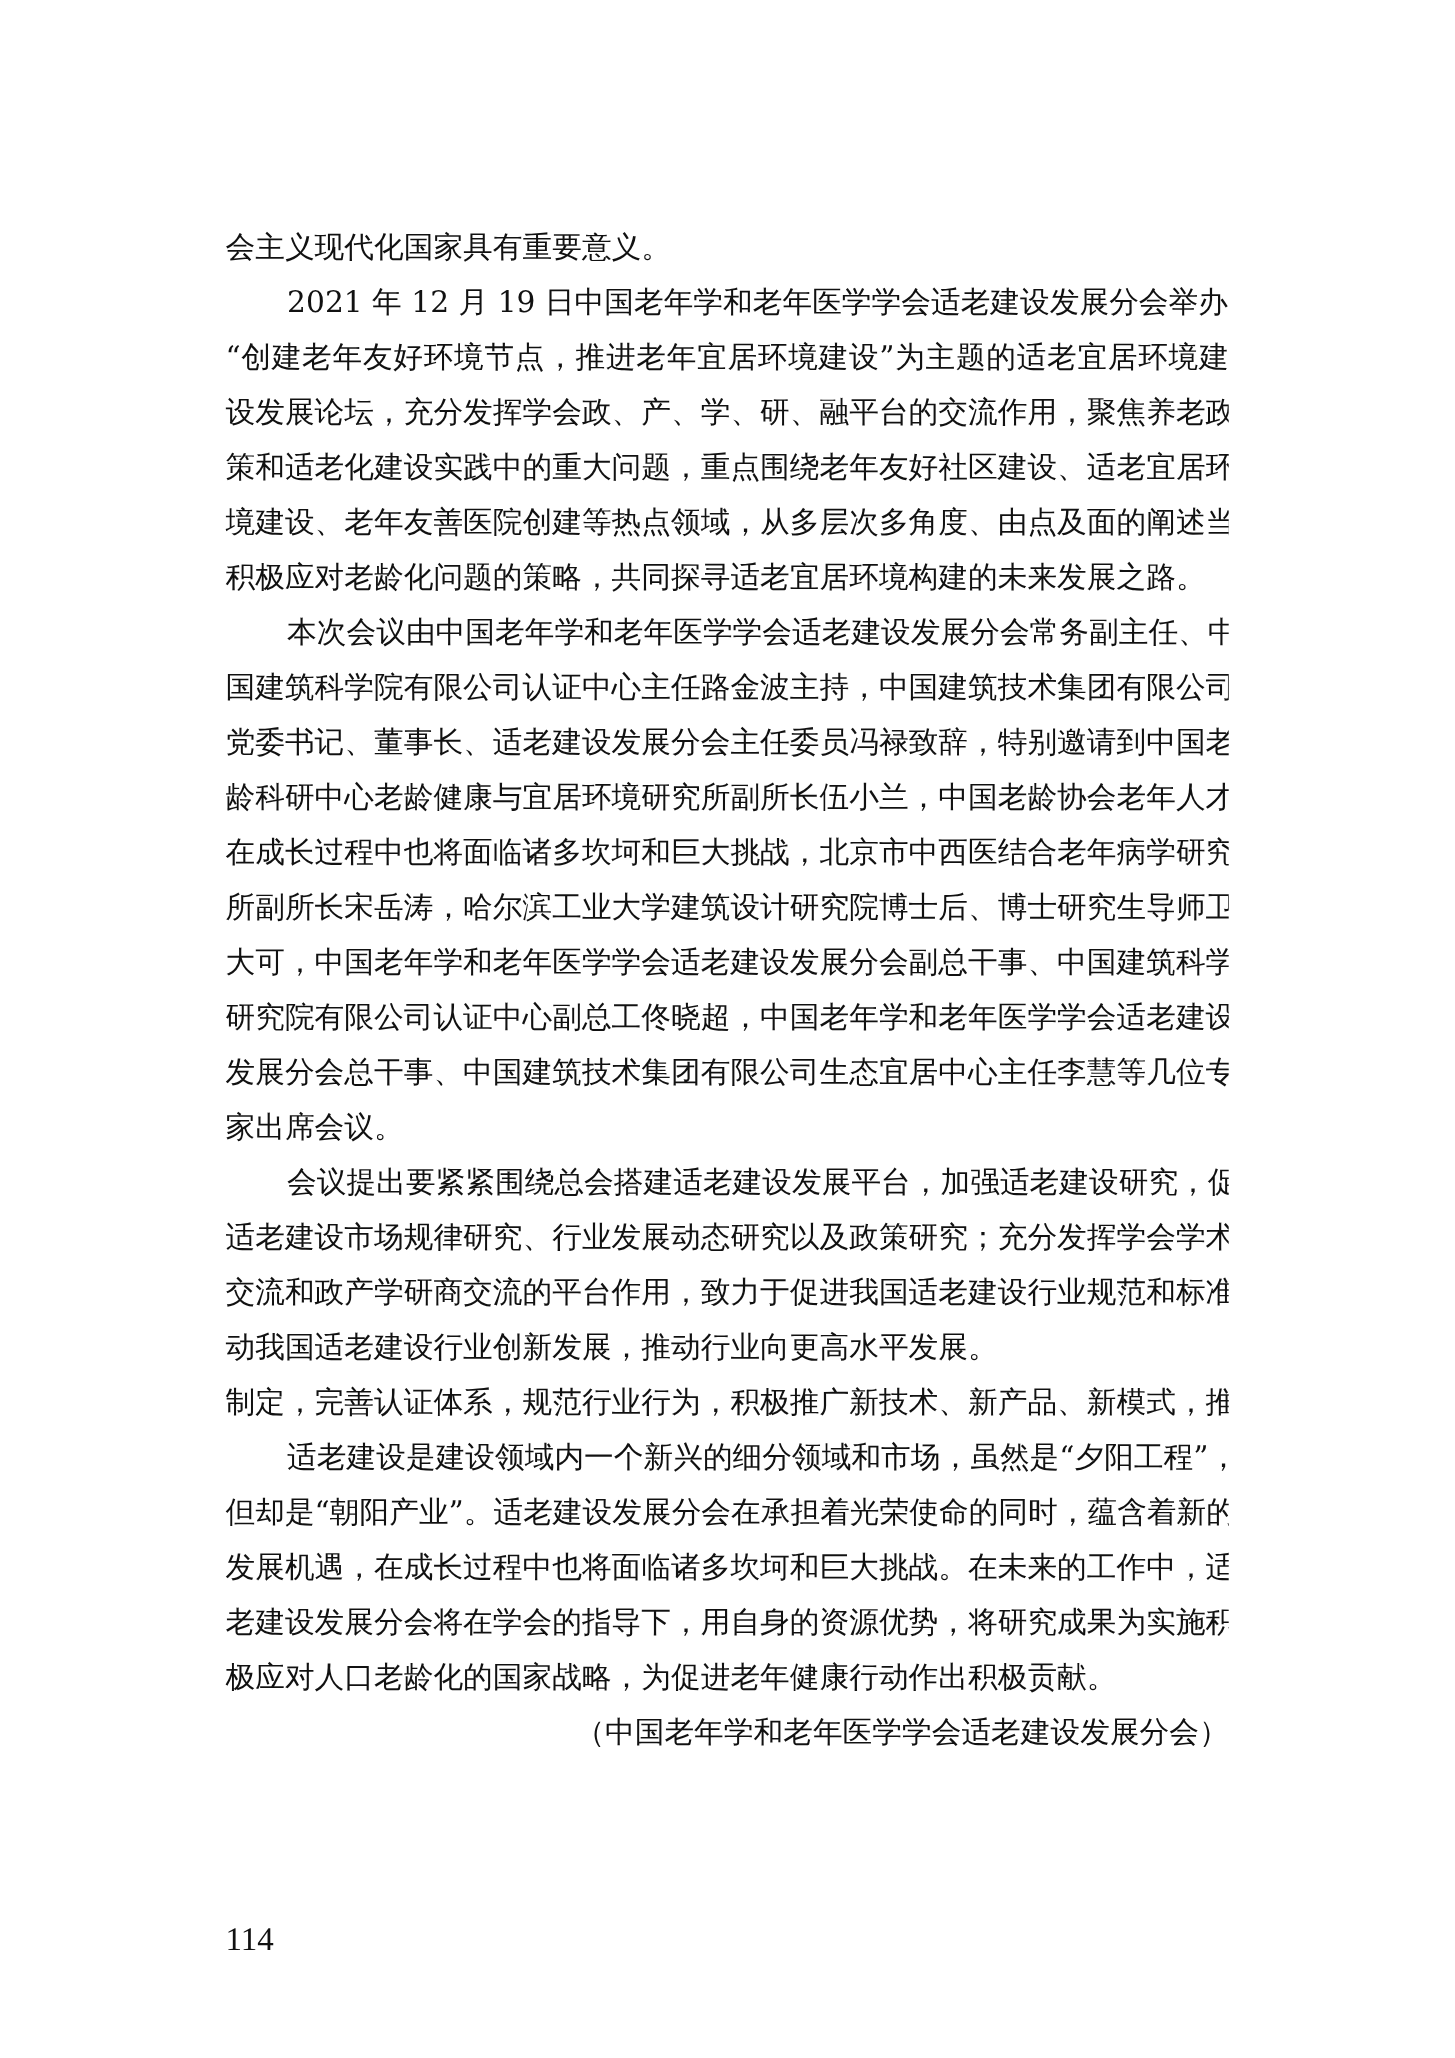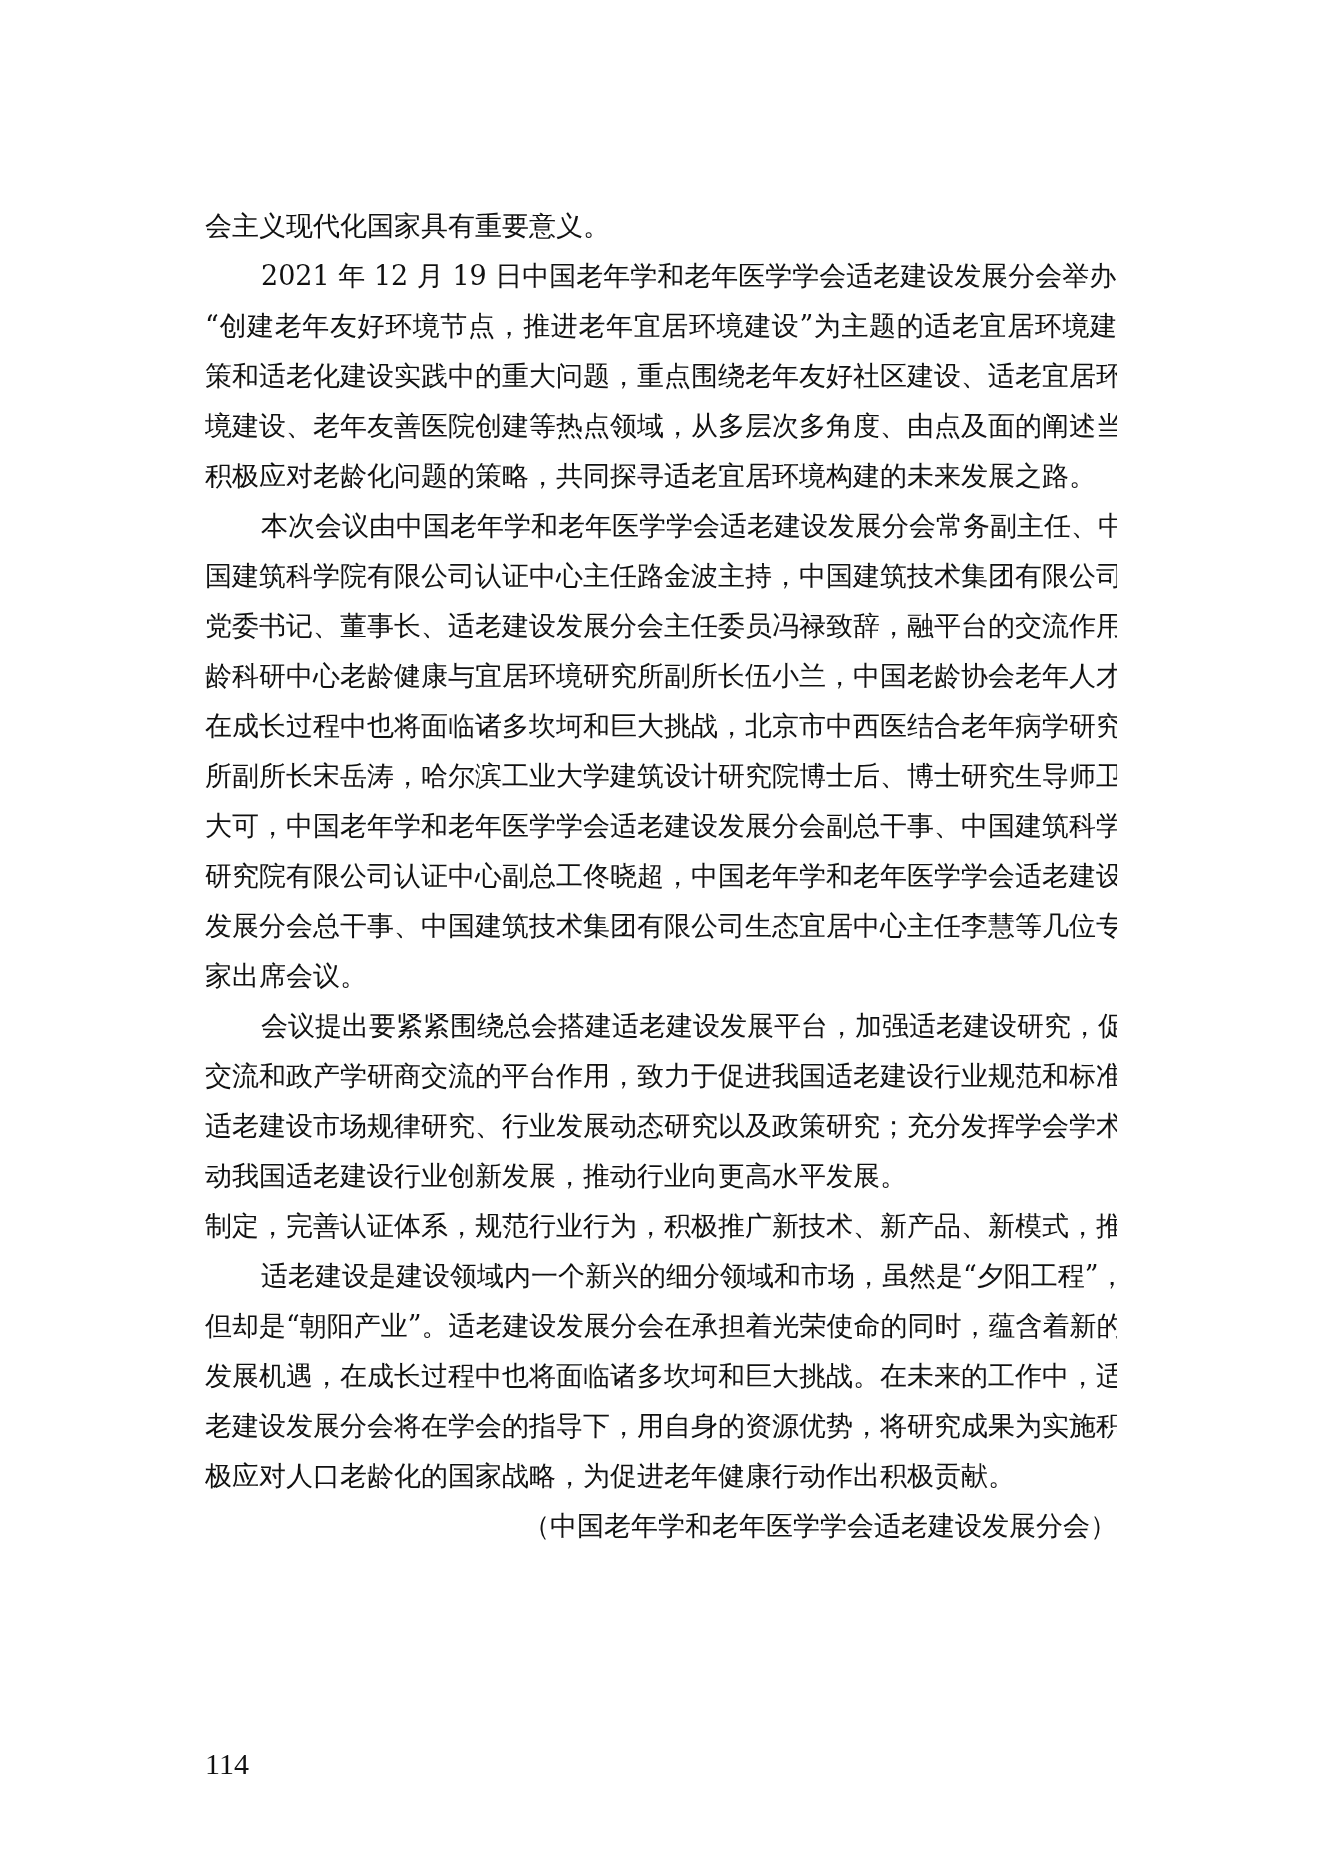--- a/index.html
+++ b/index.html
@@ -46,42 +46,43 @@
 <div class="page">
   <div class="content">
 
     <div class="para">
       <span class="line last">会主义现代化国家具有重要意义。</span>
     </div>
 
     <div class="para">
       <span class="line indent">2021 年 12 月 19 日中国老年学和老年医学学会适老建设发展分会举办了以</span>
       <span class="line">“创建老年友好环境节点，推进老年宜居环境建设”为主题的适老宜居环境建</span>
+      <span class="line">设发展论坛，充分发挥学会政、产、学、研、融平台的交流作用，聚焦养老政</span>
       <span class="line">策和适老化建设实践中的重大问题，重点围绕老年友好社区建设、适老宜居环</span>
       <span class="line">境建设、老年友善医院创建等热点领域，从多层次多角度、由点及面的阐述当下</span>
       <span class="line last">积极应对老龄化问题的策略，共同探寻适老宜居环境构建的未来发展之路。</span>
     </div>
 
     <div class="para">
       <span class="line indent">本次会议由中国老年学和老年医学学会适老建设发展分会常务副主任、中</span>
       <span class="line">国建筑科学院有限公司认证中心主任路金波主持，中国建筑技术集团有限公司</span>
-      <span class="line">党委书记、董事长、适老建设发展分会主任委员冯禄致辞，融平台的交流作用</span>
+      <span class="line">党委书记、董事长、适老建设发展分会主任委员冯禄致辞，特别邀请到中国老</span>
       <span class="line">龄科研中心老龄健康与宜居环境研究所副所长伍小兰，中国老龄协会老年人才</span>
       <span class="line">在成长过程中也将面临诸多坎坷和巨大挑战，北京市中西医结合老年病学研究</span>
       <span class="line">所副所长宋岳涛，哈尔滨工业大学建筑设计研究院博士后、博士研究生导师卫</span>
       <span class="line">大可，中国老年学和老年医学学会适老建设发展分会副总干事、中国建筑科学</span>
       <span class="line">研究院有限公司认证中心副总工佟晓超，中国老年学和老年医学学会适老建设</span>
       <span class="line">发展分会总干事、中国建筑技术集团有限公司生态宜居中心主任李慧等几位专</span>
       <span class="line last">家出席会议。</span>
     </div>
 
     <div class="para">
       <span class="line indent">会议提出要紧紧围绕总会搭建适老建设发展平台，加强适老建设研究，促</span>
+      <span class="line">适老建设市场规律研究、行业发展动态研究以及政策研究；充分发挥学会学术</span>
       <span class="line">交流和政产学研商交流的平台作用，致力于促进我国适老建设行业规范和标准</span>
-      <span class="line">适老建设市场规律研究、行业发展动态研究以及政策研究；充分发挥学会学术</span>
       <span class="line last">动我国适老建设行业创新发展，推动行业向更高水平发展。</span>
       <span class="line">制定，完善认证体系，规范行业行为，积极推广新技术、新产品、新模式，推</span>
     </div>
 
     <div class="para">
       <span class="line indent">适老建设是建设领域内一个新兴的细分领域和市场，虽然是“夕阳工程”，</span>
       <span class="line">但却是“朝阳产业”。适老建设发展分会在承担着光荣使命的同时，蕴含着新的</span>
       <span class="line">发展机遇，在成长过程中也将面临诸多坎坷和巨大挑战。在未来的工作中，适</span>
       <span class="line">老建设发展分会将在学会的指导下，用自身的资源优势，将研究成果为实施积</span>
       <span class="line last">极应对人口老龄化的国家战略，为促进老年健康行动作出积极贡献。</span>

